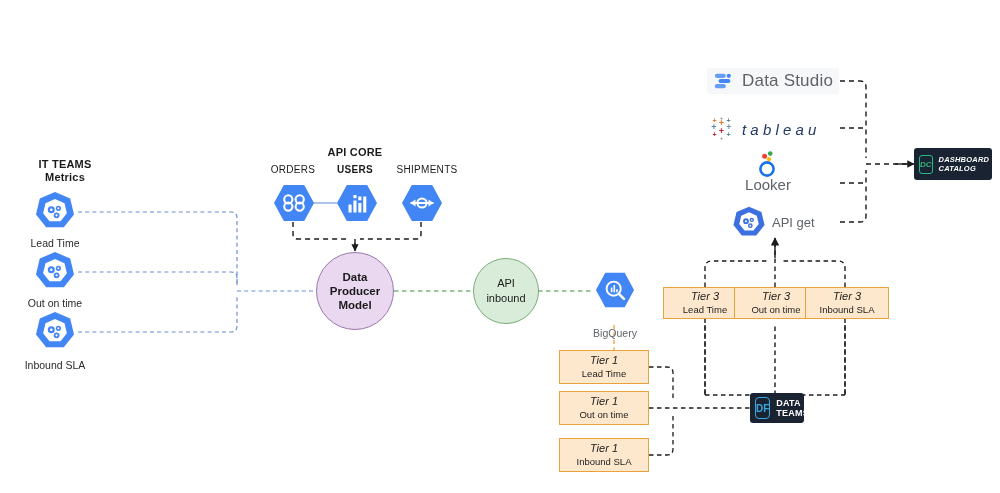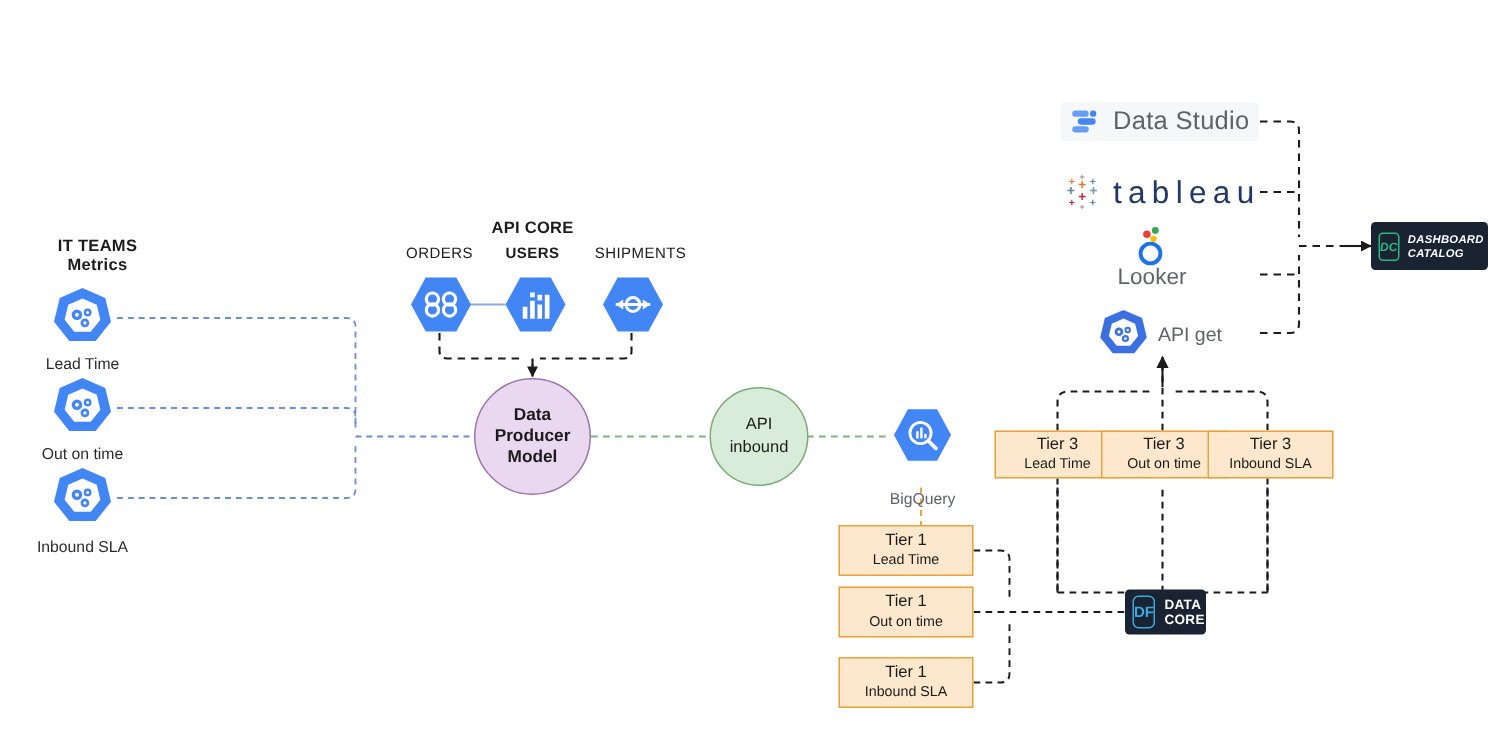--- a/index.html
+++ b/index.html
@@ -92,44 +92,46 @@
     box-sizing: border-box;
     display: flex;
     flex-direction: column;
     align-items: center;
     justify-content: center;
     line-height: 1.15;
   }
   .tier-title {
     font-size: 11px;
     color: #1b1b1b;
+    font-style: italic;
   }
   .tier-sub {
     font-size: 9.5px;
     color: #1b1b1b;
     margin-top: 3px;
   }
 
   
   .logo-row {
     position: absolute;
     display: flex;
     align-items: center;
   }
   .logo-text {
     color: #5f6368;
     white-space: nowrap;
   }
   .ds-text { font-size: 17px; letter-spacing: 0.2px; }
   .tab-text {
-    font-size: 21px;
+    font-size: 15px;
     color: #1f3864;
     letter-spacing: 4.2px;
     font-weight: 500;
     white-space: nowrap;
+    font-style: italic;
   }
   .looker-text {
     position: absolute;
     font-size: 15px;
     color: #5f6368;
     white-space: nowrap;
   }
   .apiget-text {
     position: absolute;
     font-size: 13px;
@@ -412,21 +414,21 @@
 
   <div class="tier-box" style="left:805px; top:287px; width:84px; height:32px;">
     <div class="tier-title">Tier 3</div>
     <div class="tier-sub">Inbound SLA</div>
   </div>
 
   <div class="badge-dark" style="left:750px; top:393px; width:54px; height:30px; padding:0 5px;">
     <div class="badge-mark df-mark">DF</div>
     <div class="df-label">
       <span>DATA</span><br>
-      <span>CORE</span>
+      <span>TEAMS</span>
     </div>
   </div>
 
   <div class="logo-row" style="left:707px; top:68px; background:#f6f7f9; padding:2px 6px; border-radius:2px;">
     <svg width="22" height="22" viewBox="0 0 24 24" style="margin-right:7px;">
       <rect x="2" y="4" width="12" height="4.6" rx="2.3" fill="#669DF6"></rect>
       <rect x="2" y="15.4" width="12" height="4.6" rx="2.3" fill="#669DF6"></rect>
       <rect x="6" y="9.7" width="13" height="4.6" rx="2.3" fill="#4285F4"></rect>
       <circle cx="17.2" cy="6.3" r="2.3" fill="#4285F4"></circle>
     </svg>

